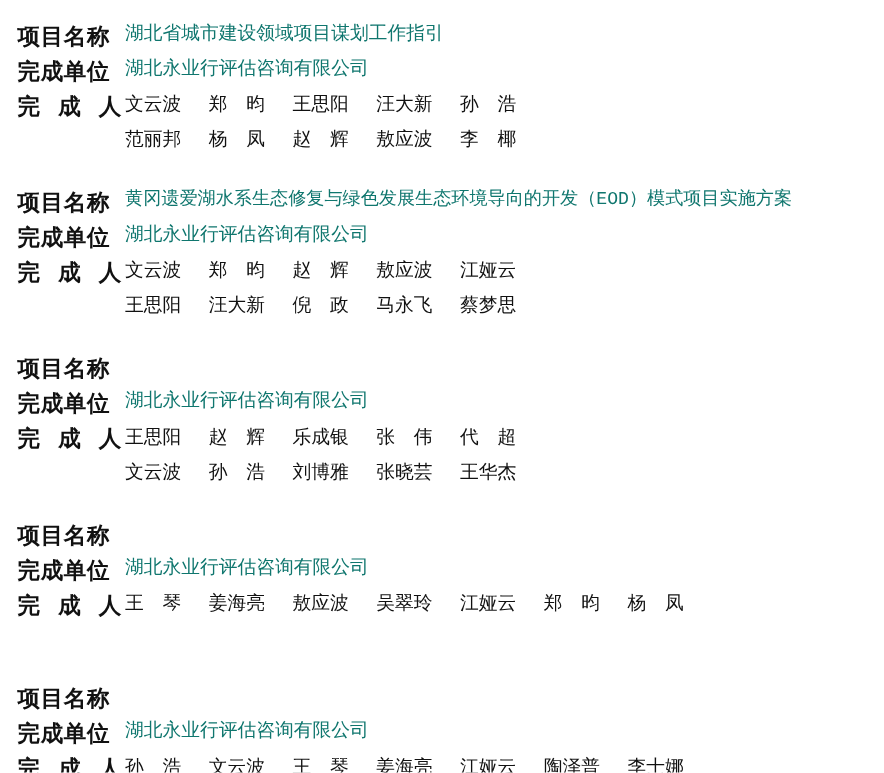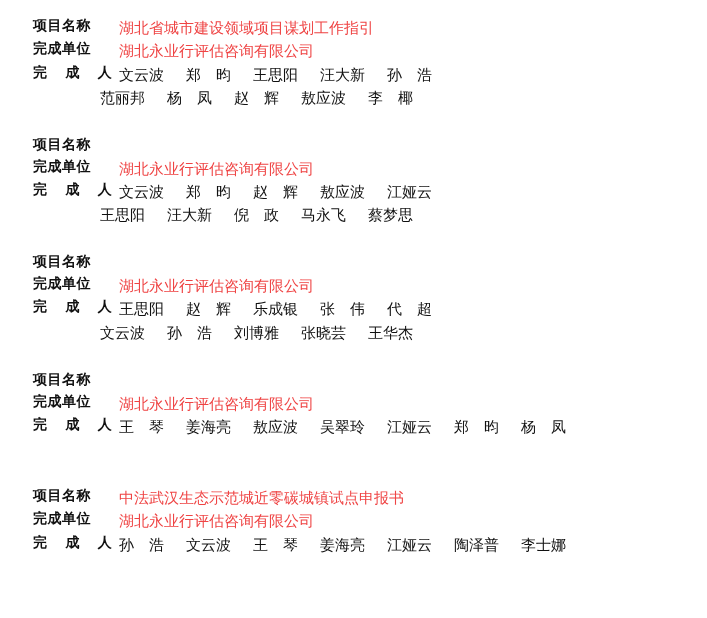--- a/index.html
+++ b/index.html
@@ -27,34 +27,33 @@
   }
   .row {
     display: flex;
     align-items: flex-start;
     line-height: 1.55;
   }
   .label {
     flex: 0 0 auto;
     width: 86px;
     font-weight: bold;
-    font-size: 14px;
+    font-size: 18px;
     letter-spacing: 0.5px;
     white-space: nowrap;
-    font-family: Liberation Mono, monospace;
-    margin-left: 19px;
+    font-family: Liberation Serif, serif;
   }
   .label.spaced {
     letter-spacing: 5px;
   }
   .value {
     flex: 1 1 auto;
     font-size: 15px;
-    font-family: Liberation Sans, sans-serif;
-    color: #ef4444;
+    font-family: Liberation Mono, monospace;
+    color: #0f766e;
   }
   .people-line {
     display: flex;
     flex-wrap: wrap;
     font-size: 15px;
     font-family: "Liberation Sans", "DejaVu Sans", sans-serif;
   }
   .person {
     white-space: nowrap;
     margin-right: 22px;
@@ -98,20 +97,21 @@
         <span class="person">李　椰</span>
       </div>
     </div>
   </div>
 
   <div class="gap-entry-lg"></div>
 
   <div class="entry">
     <div class="row">
       <div class="label">项目名称</div>
+      <div class="value" style="font-size:14.5px;">黄冈遗爱湖水系生态修复与绿色发展生态环境导向的开发（EOD）模式项目实施方案</div>
     </div>
     <div class="row">
       <div class="label">完成单位</div>
       <div class="value">湖北永业行评估咨询有限公司</div>
     </div>
     <div class="row">
       <div class="label spaced">完 成 人</div>
       <div class="people-line">
         <span class="person">文云波</span>
         <span class="person">郑　昀</span>
@@ -185,21 +185,20 @@
       </div>
     </div>
   </div>
 
   <div class="gap-entry-lg"></div>
   <div class="gap-entry"></div>
 
   <div class="entry">
     <div class="row">
       <div class="label">项目名称</div>
-      <div class="value">中法武汉生态示范城近零碳城镇试点申报书</div>
     </div>
     <div class="row">
       <div class="label">完成单位</div>
       <div class="value">湖北永业行评估咨询有限公司</div>
     </div>
     <div class="row">
       <div class="label spaced">完 成 人</div>
       <div class="people-line">
         <span class="person">孙　浩</span>
         <span class="person">文云波</span>

